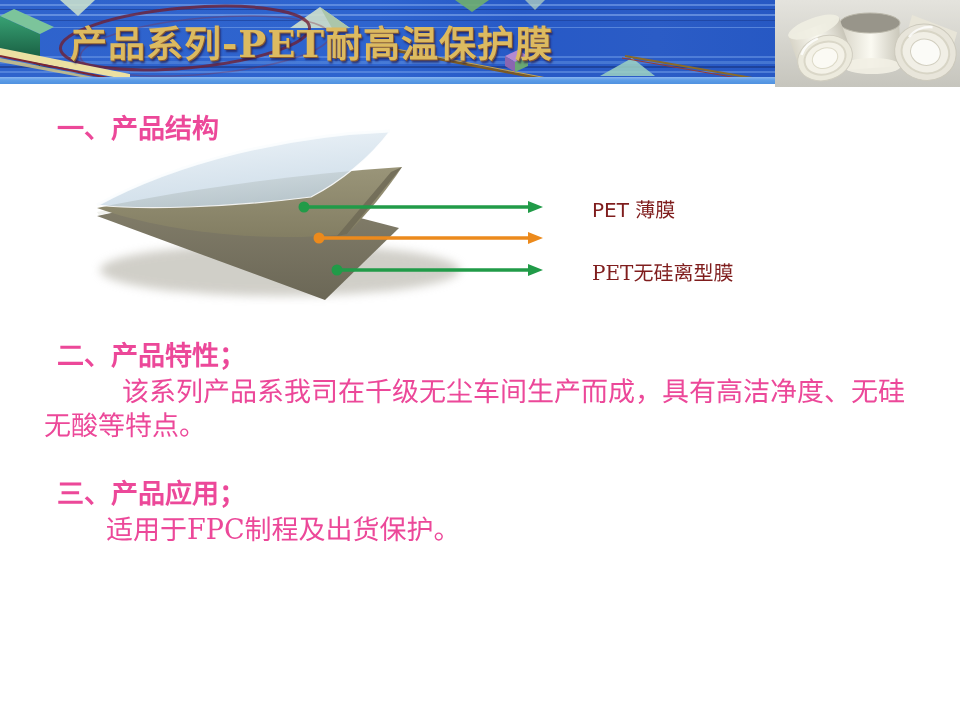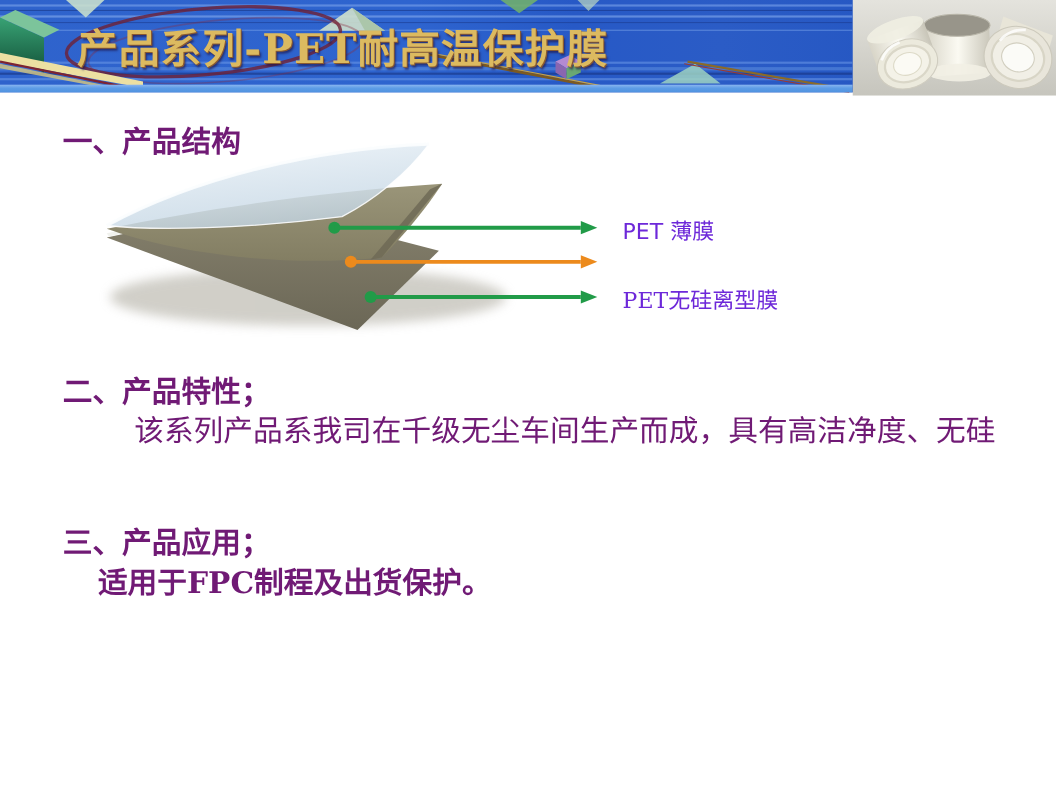--- a/index.html
+++ b/index.html
@@ -14,32 +14,32 @@
   .banner-strip{position:absolute;left:0;top:77px;width:775px;height:7px;
           background:linear-gradient(180deg,#8ab6f0 0%,#5d9ce6 45%,#4f92e0 100%);}
   .slide-title{position:absolute;left:70px;top:14px;margin:0;white-space:nowrap;
           font-size:37px;font-weight:bold;letter-spacing:1px;color:#dcba60;
           text-shadow:1px 1px 0 #8a5a30, 2px 3px 2px rgba(30,20,70,0.65);}
 
   
   .photo{position:absolute;left:775px;top:0;}
 
   
-  .sec-heading,.para{position:absolute;margin:0;white-space:nowrap;color:#701a75;font-size:27px;}
+  .sec-heading,.para{position:absolute;margin:0;white-space:nowrap;color:#ec4899;font-size:27px;}
   .h-structure{left:57px;top:107px;}
   .h-features{left:57px;top:334px;}
   .feat-line1{left:103px;top:370px;margin-left:19px;}
   .feat-line2{left:44px;top:404px;}
   .h-apps{left:57px;top:472px;}
-  .apps-line{left:89px;top:508px;font-weight:bold;}
+  .apps-line{left:106px;top:508px;}
 
   
   .diagram{position:absolute;left:0;top:0;width:960px;height:330px;}
   .film-svg{position:absolute;left:85px;top:122px;}
-  .lbl{position:absolute;left:566px;white-space:nowrap;color:#6d28d9;font-size:20px;}
+  .lbl{position:absolute;left:592px;white-space:nowrap;color:#7f1d1d;font-size:20px;}
   .lbl-sans{font-family:"DejaVu Sans","Liberation Sans",sans-serif;}
   .lbl-serif{font-family:"DejaVu Serif","Liberation Serif",serif;}
   .lbl1{top:194px;}
   .lbl2{top:226px;}
   .lbl3{top:257px;}
 </style>
 </head>
 <body>
 
 <div class="slide">
@@ -182,17 +182,18 @@
         <line x1="252" y1="148" x2="443" y2="148" stroke="#219b48" stroke-width="3.5"></line>
         <polygon points="443,142 443,154 458,148" fill="#219b48"></polygon>
       </g>
     </svg>
     <div class="lbl lbl1 lbl-sans">PET 薄膜</div>
     <div class="lbl lbl3 lbl-serif">PET无硅离型膜</div>
   </div>
 
   <h2 class="sec-heading h-features">二、产品特性；</h2>
   <p class="para feat-line1">该系列产品系我司在千级无尘车间生产而成，具有高洁净度、无硅</p>
+  <p class="para feat-line2">无酸等特点。</p>
 
   <h2 class="sec-heading h-apps">三、产品应用；</h2>
   <p class="para apps-line">适用于FPC制程及出货保护。</p>
 
 </div>
 
 </body></html>

